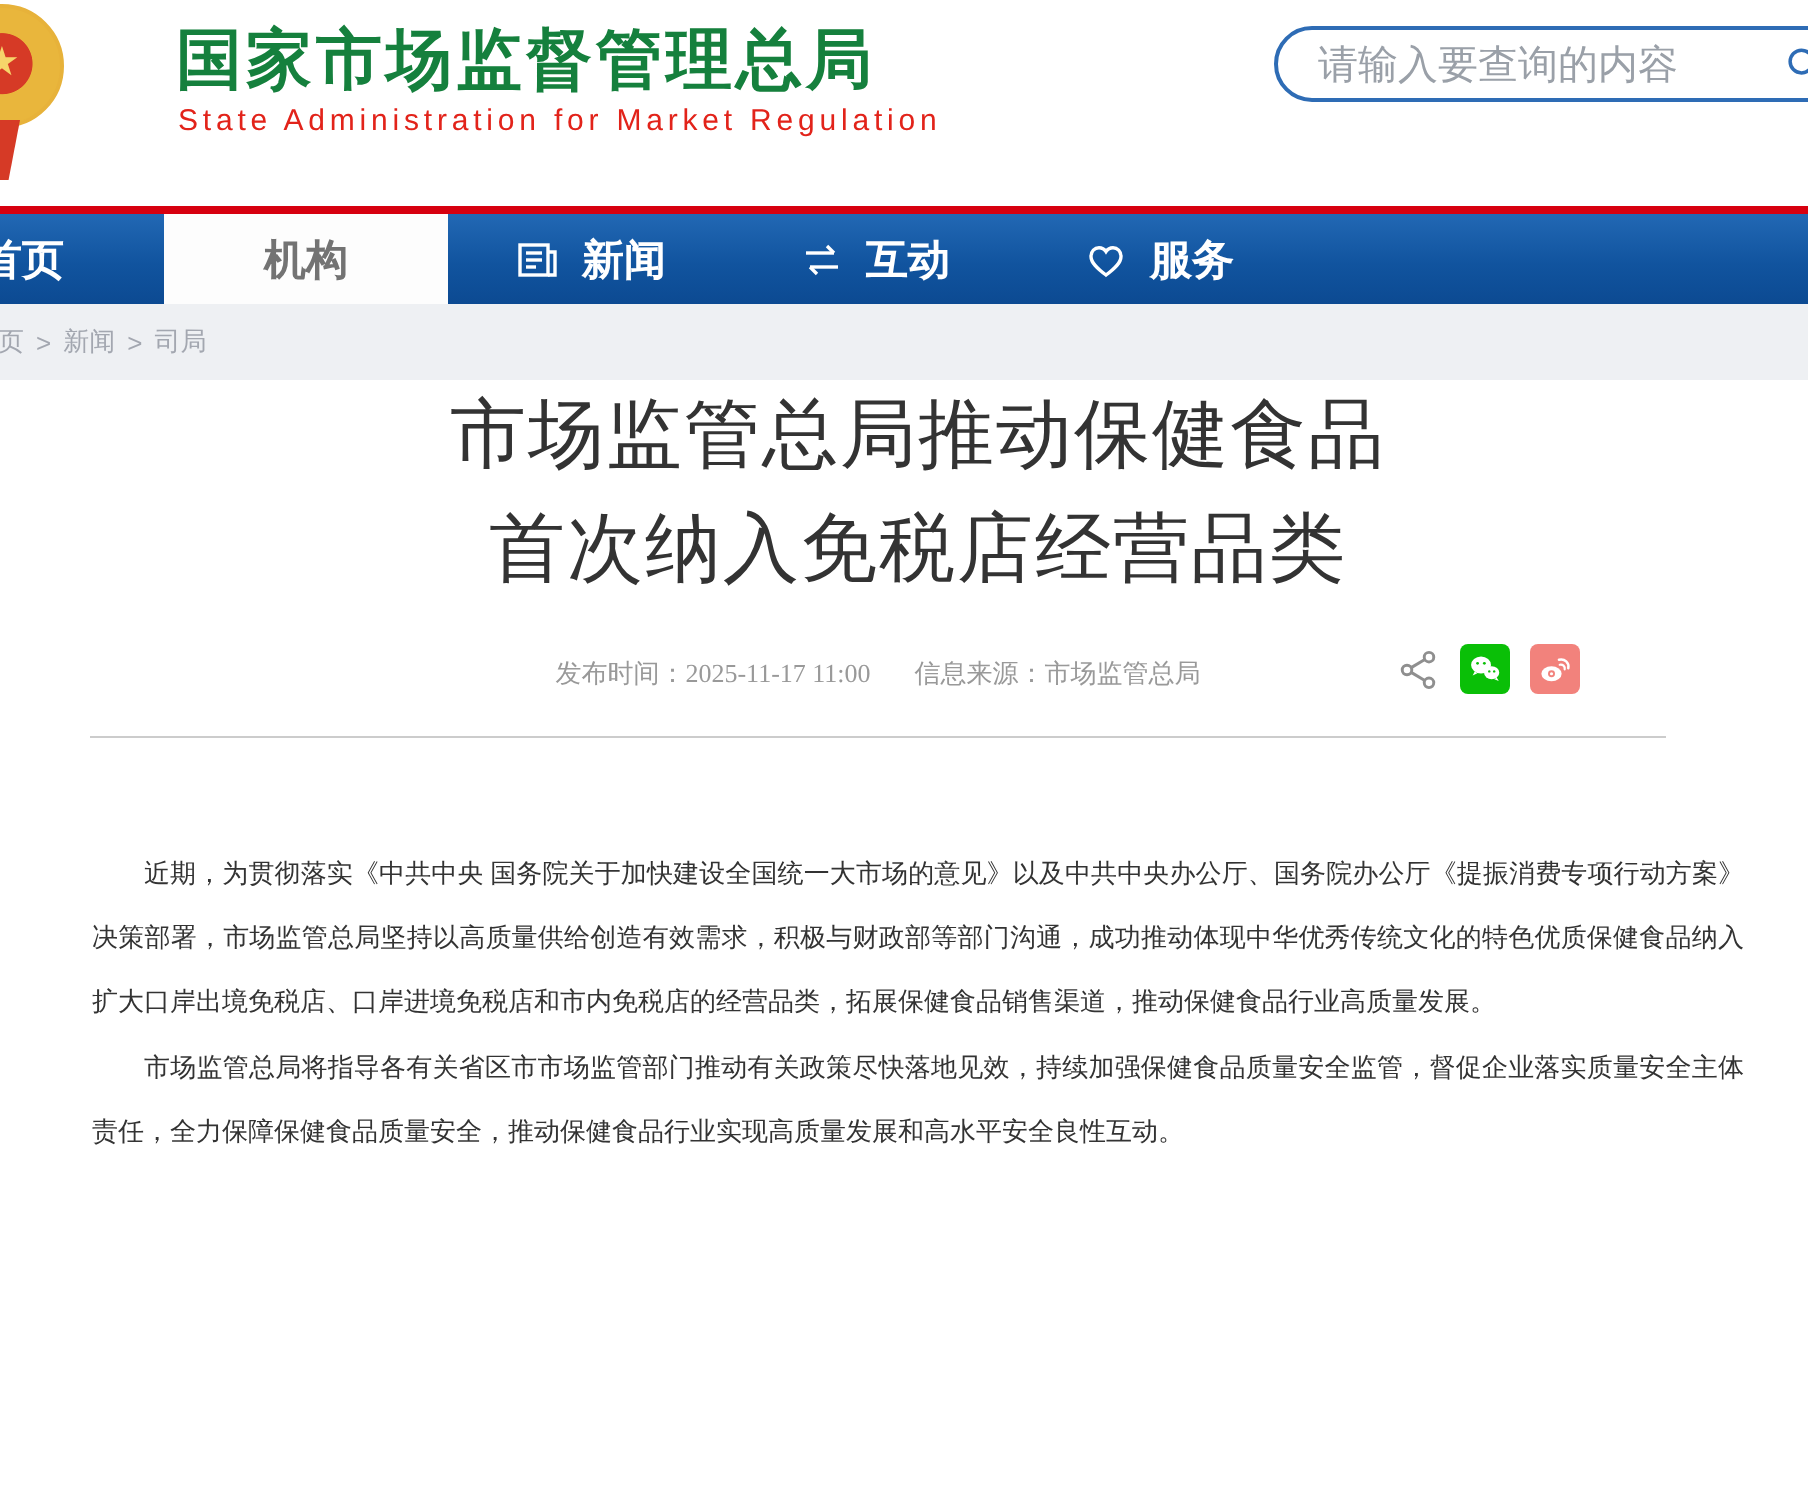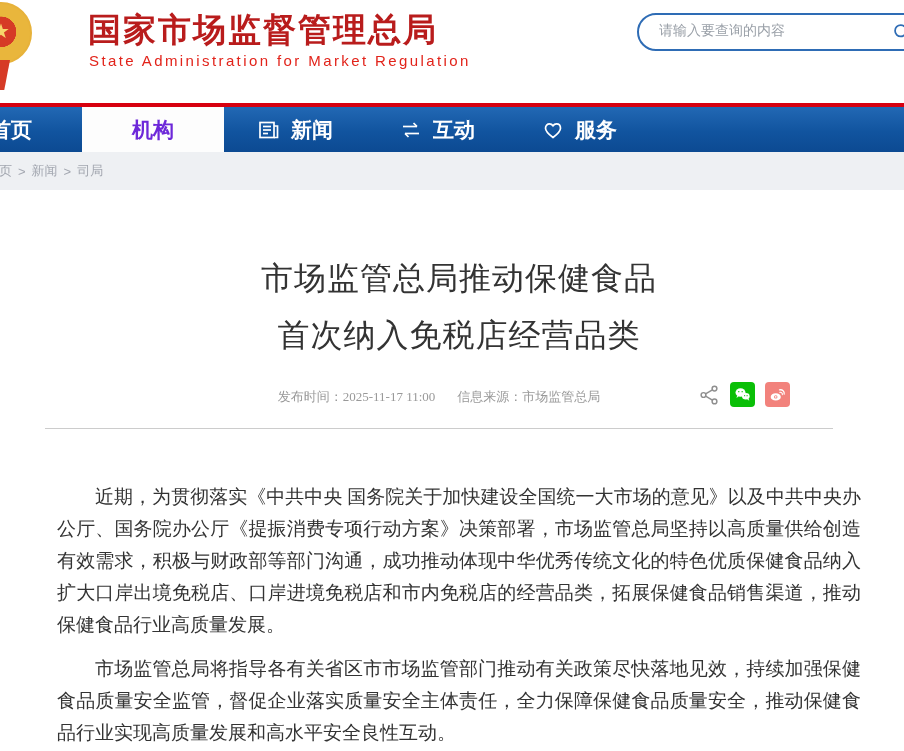--- a/index.html
+++ b/index.html
@@ -9,66 +9,66 @@
 
   
   .header { position:relative; height:103px; background:#fff; }
   .emblem { position:absolute; left:-30px; top:2px; width:62px; height:62px; border-radius:50%;
             background: radial-gradient(circle at 50% 48%, #d63a26 0 36%, #e9b63c 37% 72%, #f3d05e 73% 100%);
             border:2px solid #e7b23a; }
   .emblem .star { position:absolute; left:50%; top:50%; transform:translate(-50%,-58%); color:#f6d56a; font-size:20px; }
   .ribbon { position:absolute; left:-16px; top:60px; width:26px; height:30px; background:#d63a26;
             clip-path: polygon(0 0, 100% 0, 78% 100%, 22% 100%); }
   .site-title { position:absolute; left:88px; top:8px; font-size:33px; font-weight:bold;
-                color:#b91c1c; letter-spacing:2px; white-space:nowrap; }
+                color:#15803d; letter-spacing:2px; white-space:nowrap; }
   .site-sub { position:absolute; left:89px; top:52px; font-size:15px; color:#e2231a;
               letter-spacing:2.4px; white-space:nowrap;text-align:center; }
   .search { position:absolute; left:637px; top:13px; width:300px; height:38px;
             border:2px solid #2e6cb5; border-radius:20px; background:#fff; }
   .search input { position:absolute; left:18px; top:6px; width:225px; border:none; outline:none;
-                  background:transparent; font-size:14px; color:#333;
+                  background:transparent; font-size:20px; color:#333;
                   font-family:"Liberation Sans","DejaVu Sans",sans-serif; }
   .search input::placeholder { color:#9aa0a8; }
   .search .mag { position:absolute; right:22px; top:7px; width:21px; height:21px; cursor:pointer; }
 
   
   .nav { height:49px; border-top:4px solid #d7000f;
          background:linear-gradient(180deg,#2268b4 0%,#11549f 55%,#0c4a92 100%); }
   .nav ul { list-style:none; margin:0 0 0 -60px; padding:0; display:flex; }
   .nav li { width:142px; height:45px; display:flex; align-items:center; justify-content:center;
             gap:10px; color:#fff; font-size:21px; font-weight:bold; cursor:pointer; white-space:nowrap; }
-  .nav li.active { background:#fdfdfd; color:#6d28d9; }
+  .nav li.active { background:#fdfdfd; color:#737373; }
   .nav svg { width:24px; height:24px; flex:0 0 auto; }
 
   
   .breadcrumb { height:38px; background:#eef0f3; display:flex; align-items:center;
                 font-size:13px; color:#a3a7b0; }
   .breadcrumb .bc-inner { margin-left:-14px; display:flex; gap:6px; align-items:center; }
   .breadcrumb a { color:#a3a7b0; text-decoration:none; cursor:pointer; }
 
   
   .main { background:#fff; }
   .article { width:828px; margin-left:45px; }
-  .article-title { text-align:center; font-size:32px; color:#333; line-height:57px;
-                   margin-top:60px; font-weight:400; letter-spacing:1px; }
+  .article-title { text-align:center; font-size:38px; color:#333; line-height:57px;
+                   font-weight:400; letter-spacing:1px; }
   .meta-block { position:relative; width:788px; margin-top:24px; padding-bottom:22px;
                 border-bottom:1px solid #ccc; }
   .meta-row { text-align:center; font-size:13px; color:#999;
               font-family:"Liberation Serif","DejaVu Serif",serif; }
   .meta-row .src { margin-left:22px; }
   .share-group { position:absolute; right:43px; top:-6px; display:flex; gap:10px; align-items:center; }
   .share-plain { width:22px; height:22px; cursor:pointer; }
   .icon-box { width:25px; height:25px; border-radius:4px; display:flex; align-items:center;
               justify-content:center; cursor:pointer; }
   .icon-box.wechat { background:#0abf07; }
   .icon-box.weibo  { background:#f2827c; }
   .icon-box svg { width:19px; height:19px; }
 
   .body-text { margin-top:52px; }
-  .body-text p { margin:12px; font-size:19px; line-height:32px; color:#333; text-align:justify;
+  .body-text p { margin:1px; font-size:13px; line-height:32px; color:#333; text-align:justify;
                  text-indent:2em; font-family:"Liberation Serif","DejaVu Serif",serif; }
 </style>
 </head>
 <body>
 
 <div class="viewport">
 
   <div class="header">
     <div class="emblem">
       <span class="star">★</span>

